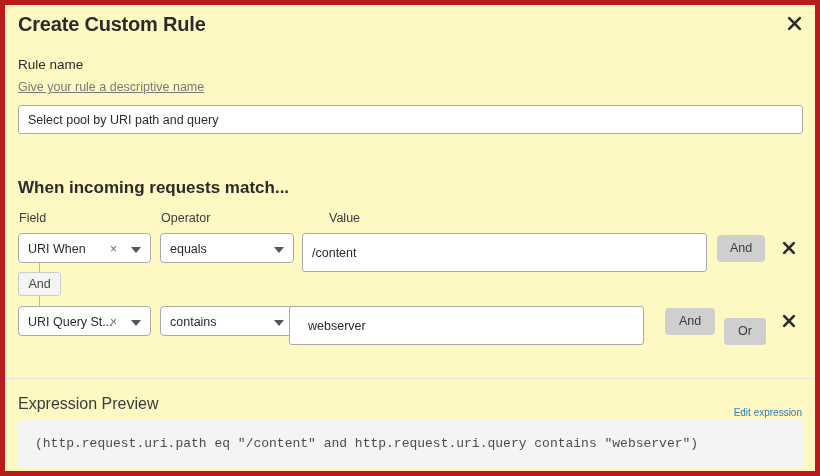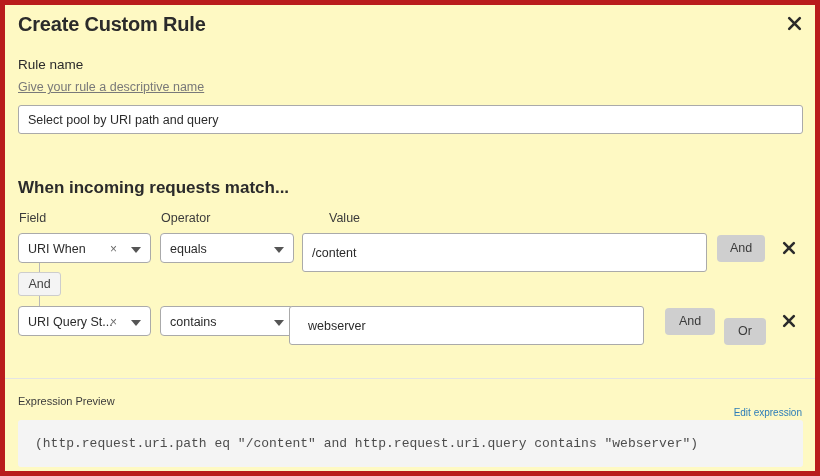--- a/index.html
+++ b/index.html
@@ -225,21 +225,21 @@
     left: 0;
     top: 373px;
     width: 820px;
     height: 1px;
     background: #e4e4e4;
   }
   #expr-preview-label {
     position: absolute;
     left: 13px;
     top: 390px;
-    font-size: 11px;
+    font-size: 16px;
     color: #3b3b3b;
   }
   #edit-expression-link {
     position: absolute;
     right: 13px;
     top: 390px;
     font-size: 10px;
     color: #2c7cb8;
     text-decoration: none;
     cursor: pointer;

